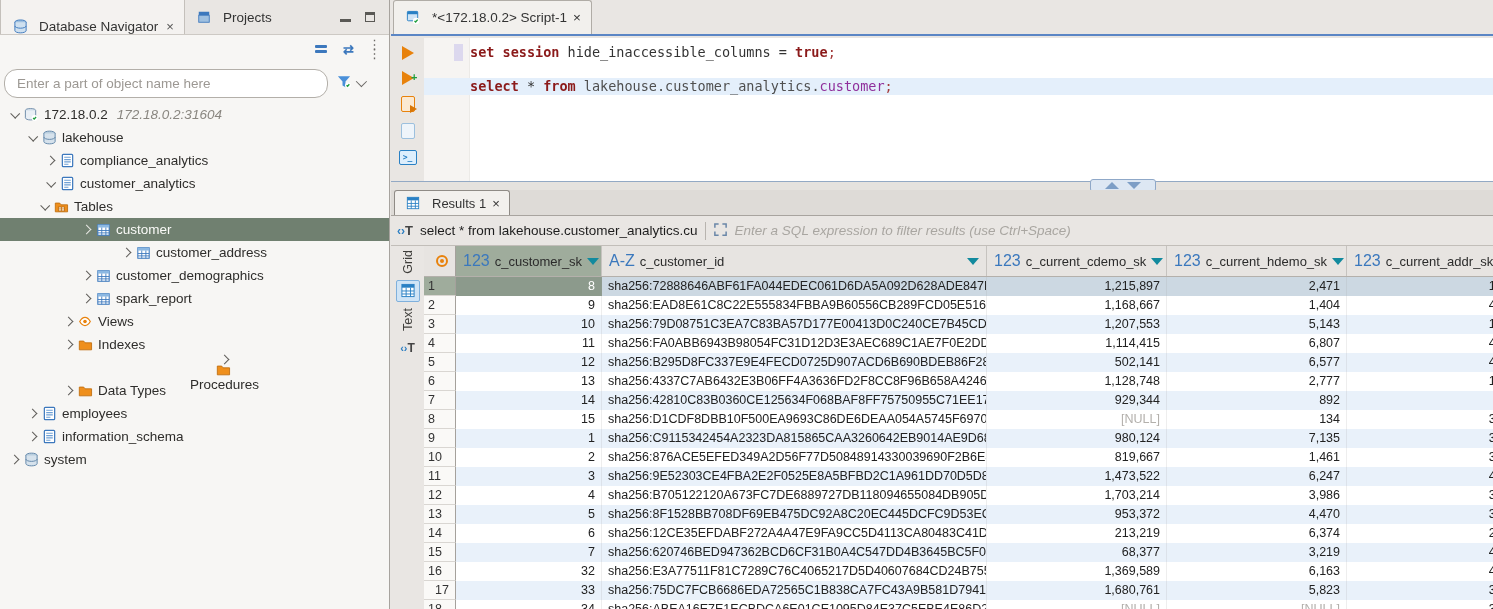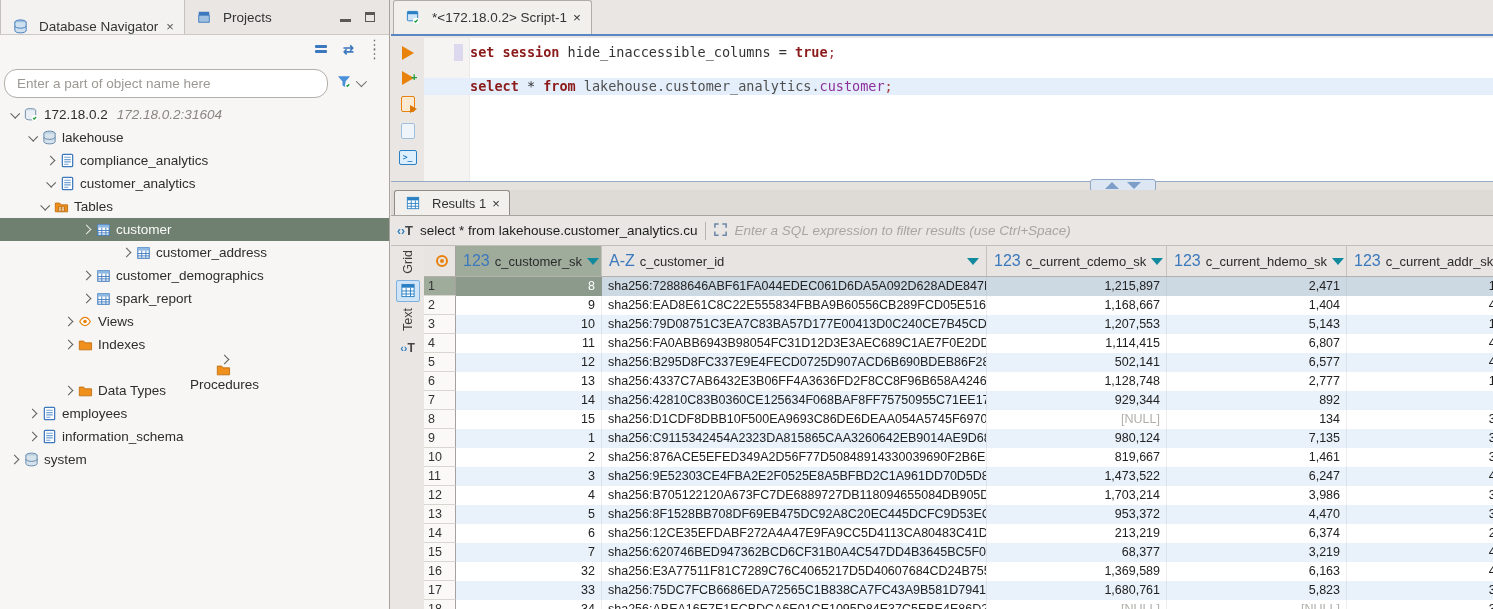--- a/index.html
+++ b/index.html
@@ -608,21 +608,21 @@
               </div>
               <div class="grow">
                 <div class="gc rownum" style="width: 32px; min-width: 32px;">16</div>
                 <div class="gc num" style="width: 146px; min-width: 146px;">32</div>
                 <div class="gc" style="width: 385px; min-width: 385px;">sha256:E3A77511F81C7289C76C4065217D5D40607684CD24B755E9F</div>
                 <div class="gc num" style="width: 180px; min-width: 180px;">1,369,589</div>
                 <div class="gc num" style="width: 180px; min-width: 180px;">6,163</div>
                 <div class="gc num" style="width: 180px; min-width: 180px;">48,29</div>
               </div>
               <div class="grow zebra">
-                <div class="gc rownum" style="width: 32px; min-width: 32px;">17</div>
+                <div class="gc rownum" style="width: 32px; min-width: 32px; text-align: right;">17</div>
                 <div class="gc num" style="width: 146px; min-width: 146px;">33</div>
                 <div class="gc" style="width: 385px; min-width: 385px;">sha256:75DC7FCB6686EDA72565C1B838CA7FC43A9B581D79414537</div>
                 <div class="gc num" style="width: 180px; min-width: 180px;">1,680,761</div>
                 <div class="gc num" style="width: 180px; min-width: 180px;">5,823</div>
                 <div class="gc num" style="width: 180px; min-width: 180px;">32,43</div>
               </div>
               <div class="grow">
                 <div class="gc rownum" style="width: 32px; min-width: 32px;">18</div>
                 <div class="gc num" style="width: 146px; min-width: 146px;">34</div>
                 <div class="gc" style="width: 385px; min-width: 385px;">sha256:ABEA16E7E1ECBDCA6E01CE1095D84E37C5EBE4E86D286B1E</div>

